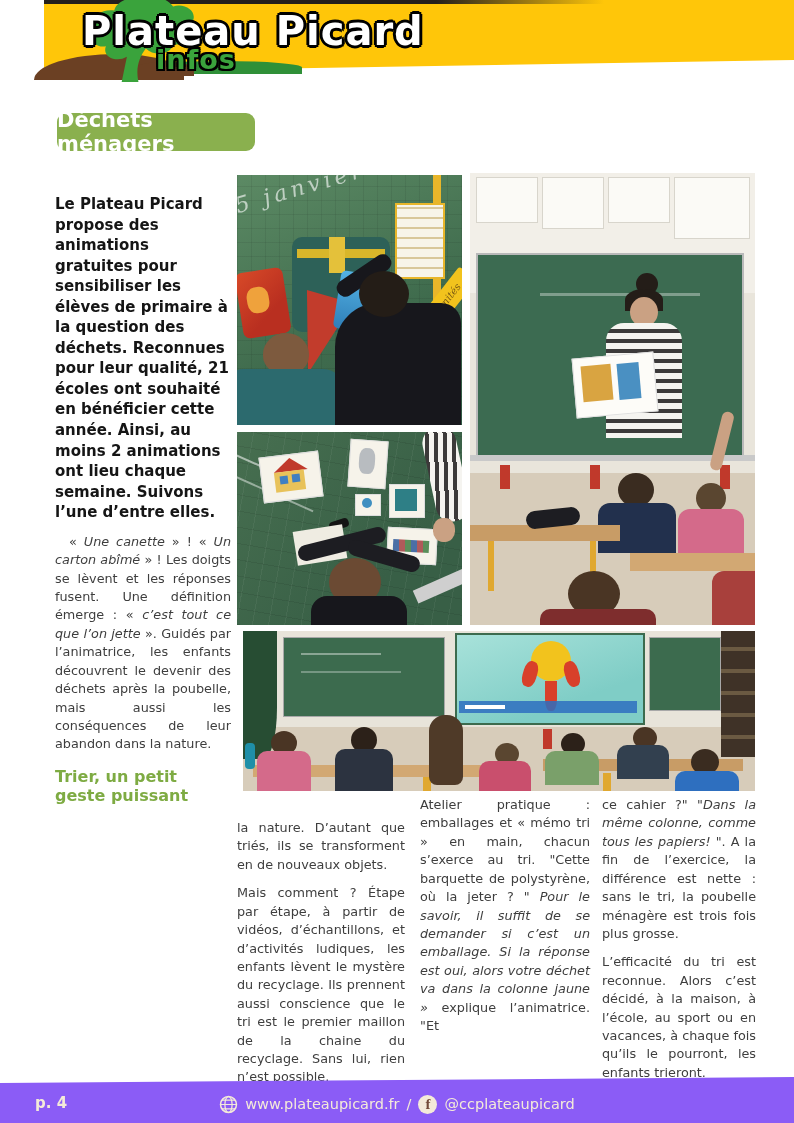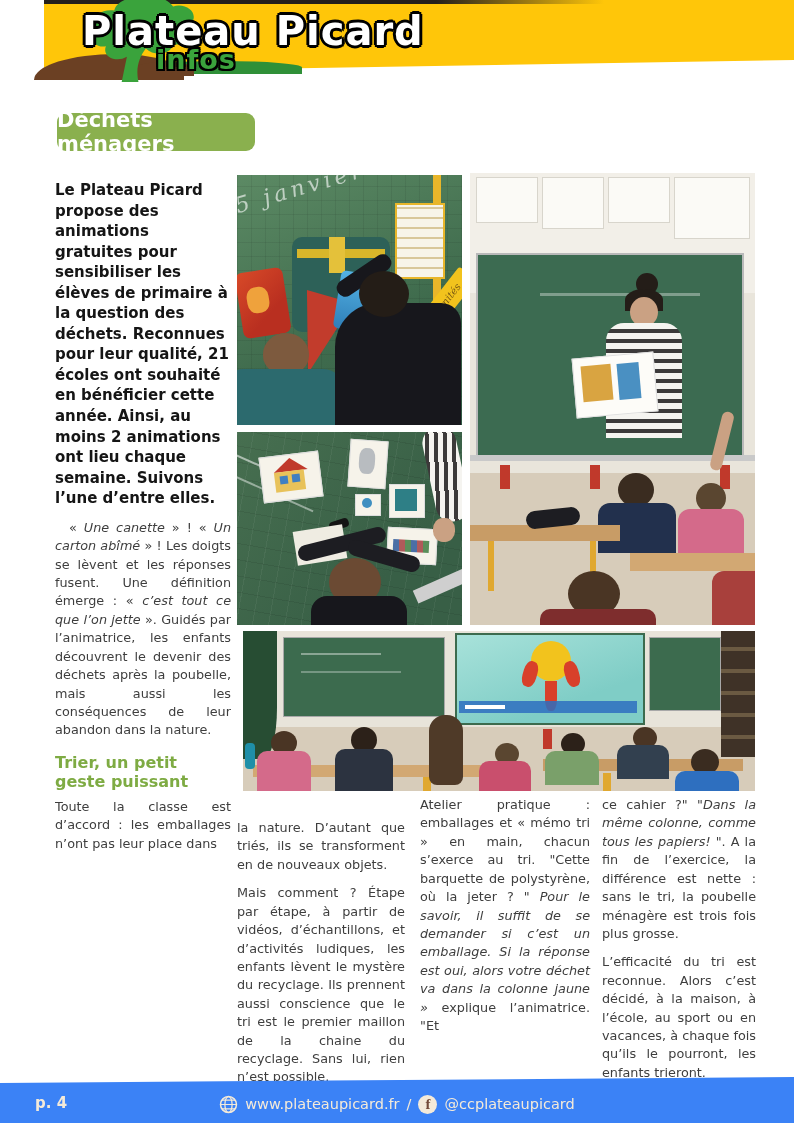--- a/index.html
+++ b/index.html
@@ -23,36 +23,36 @@
   .brand-sub{position:absolute;left:112px;top:44px;font-size:27px;font-weight:bold;color:#3aa33c;letter-spacing:1px;
          text-shadow:2px 0 #000,-2px 0 #000,0 2px #000,0 -2px #000,2px 2px #000,-2px 2px #000,2px -2px #000,-2px -2px #000;}
 
   
   .badge{position:absolute;left:57px;top:113px;width:198px;height:38px;background:#8ab04e;border-radius:9px;
          color:#fff;font-size:21px;font-weight:bold;display:flex;align-items:center;justify-content:center;}
   .title{position:absolute;left:276px;top:96px;font-size:46px;font-weight:bold;color:#7eab43;letter-spacing:-1px;}
 
   
   .col{position:absolute;font-size:12.8px;line-height:1.44;text-align:justify;color:#3e3e3e;}
-  .col-left{left:55px;top:180px;width:176px;height:878px;overflow:hidden;}
+  .col-left{left:55px;top:194px;width:176px;height:878px;overflow:hidden;}
   .col-2{left:237px;top:819px;width:168px;}
   .col-3{left:420px;top:796px;width:170px;}
   .col-4{left:602px;top:796px;width:154px;}
   .intro{font-weight:bold;font-size:15px;line-height:1.37;color:#151515;text-align:left;margin:0 0 12px;}
   .green-h{font-size:16px;font-weight:bold;color:#7eab43;line-height:1.22;margin:13px 0 6px;text-align:left;}
   .col p{margin:0 0 10px;}
   .indent{text-indent:14px;}
   .it{font-style:italic;}
 
   
   .photo{position:absolute;overflow:hidden;}
   .chalk-cursive{font-family:"DejaVu Serif","Liberation Serif",serif;font-style:italic;color:rgba(255,255,255,.62);}
 
   
-  .footer{position:absolute;left:0;bottom:0;width:794px;height:46px;background:#3b82f6;
+  .footer{position:absolute;left:0;bottom:0;width:794px;height:46px;background:#8b5cf6;
           clip-path:polygon(0 6px,100% 0,100% 100%,0 100%);}
   .page-num{position:absolute;left:35px;top:17px;color:#f4ead9;font-size:15px;font-weight:bold;}
   .footer-center{position:absolute;left:0;top:8px;width:100%;height:38px;display:flex;align-items:center;
                  justify-content:center;gap:7px;color:#f4ead9;font-size:14.5px;}
   .fb-icon{width:19px;height:19px;border-radius:50%;background:#f4ead9;color:#724a39;display:flex;align-items:center;
            justify-content:center;font-weight:bold;font-family:"Liberation Serif",serif;font-size:15px;line-height:1;}
 </style>
 </head>
 <body>
 
@@ -72,21 +72,20 @@
     <div class="brand">Plateau Picard</div>
     <div class="brand-sub">infos</div>
   </div>
 
   <div class="badge">Déchets ménagers</div>
 
   <div class="col col-left">
     <p class="intro">Le Plateau Picard propose des animations gratuites pour sensibiliser les élèves de primaire à la question des déchets. Reconnues pour leur qualité, 21 écoles ont souhaité en bénéficier cette année. Ainsi, au moins 2 animations ont lieu chaque semaine. Suivons l’une d’entre elles.</p>
     <p class="indent"><span>« </span><span class="it">Une canette</span><span> » ! « </span><span class="it">Un carton abîmé</span><span> » ! Les doigts se lèvent et les réponses fusent. Une définition émerge : « </span><span class="it">c’est tout ce que l’on jette</span><span> ». Guidés par l’animatrice, les enfants découvrent le devenir des déchets après la poubelle, mais aussi les conséquences de leur abandon dans la nature.</span></p>
     <h3 class="green-h">Trier, un petit geste puissant</h3>
-    <p>Toute la classe est d’accord : les emballages n’ont pas leur place dans</p>
   </div>
 
   <div class="photo" style="left:237px;top:175px;width:225px;height:250px;background:
        repeating-linear-gradient(90deg,rgba(0,0,0,.07) 0 1px,transparent 1px 14px),
        repeating-linear-gradient(0deg,rgba(0,0,0,.07) 0 1px,transparent 1px 14px),
        linear-gradient(155deg,#5c8a64,#3f6b4d 60%,#35604a);" aria-label="Deux élèves accrochent des emballages sur le tableau vert">
     <div class="a chalk-cursive" style="left:-4px;top:0px;font-size:22px;transform:rotate(-16deg);letter-spacing:4px;">5 janvier</div>
     <div class="a" style="left:196px;top:0;width:8px;height:250px;background:#e8b62a;"></div>
     <div class="a" style="left:55px;top:62px;width:98px;height:95px;background:#2d6158;border-radius:10px;"></div>
     <div class="a" style="left:60px;top:74px;width:88px;height:9px;background:#d8b62a;"></div>

